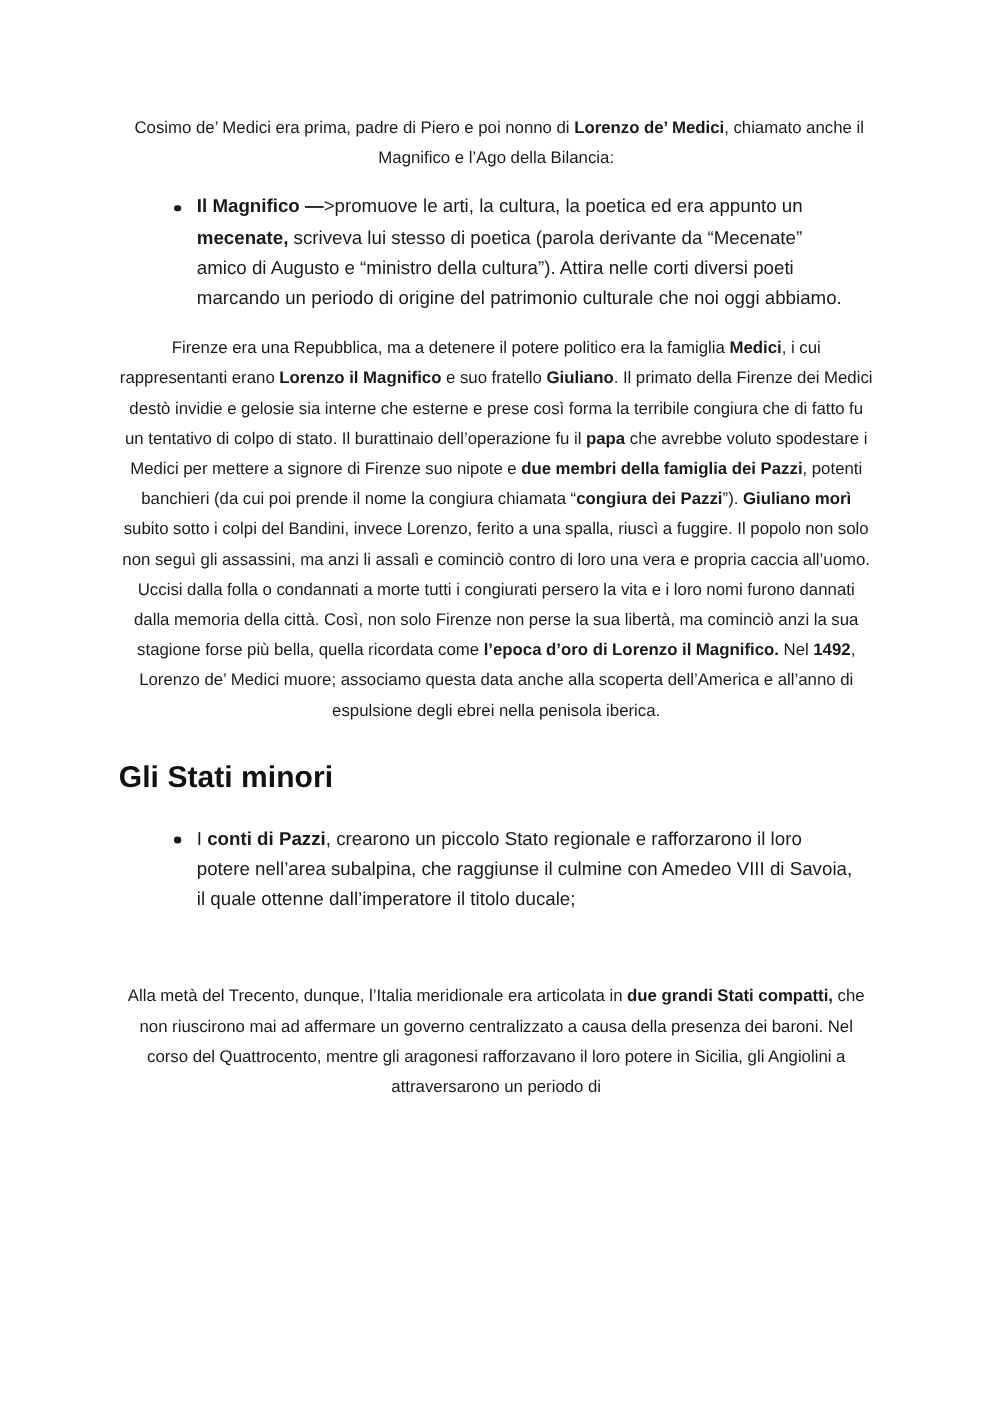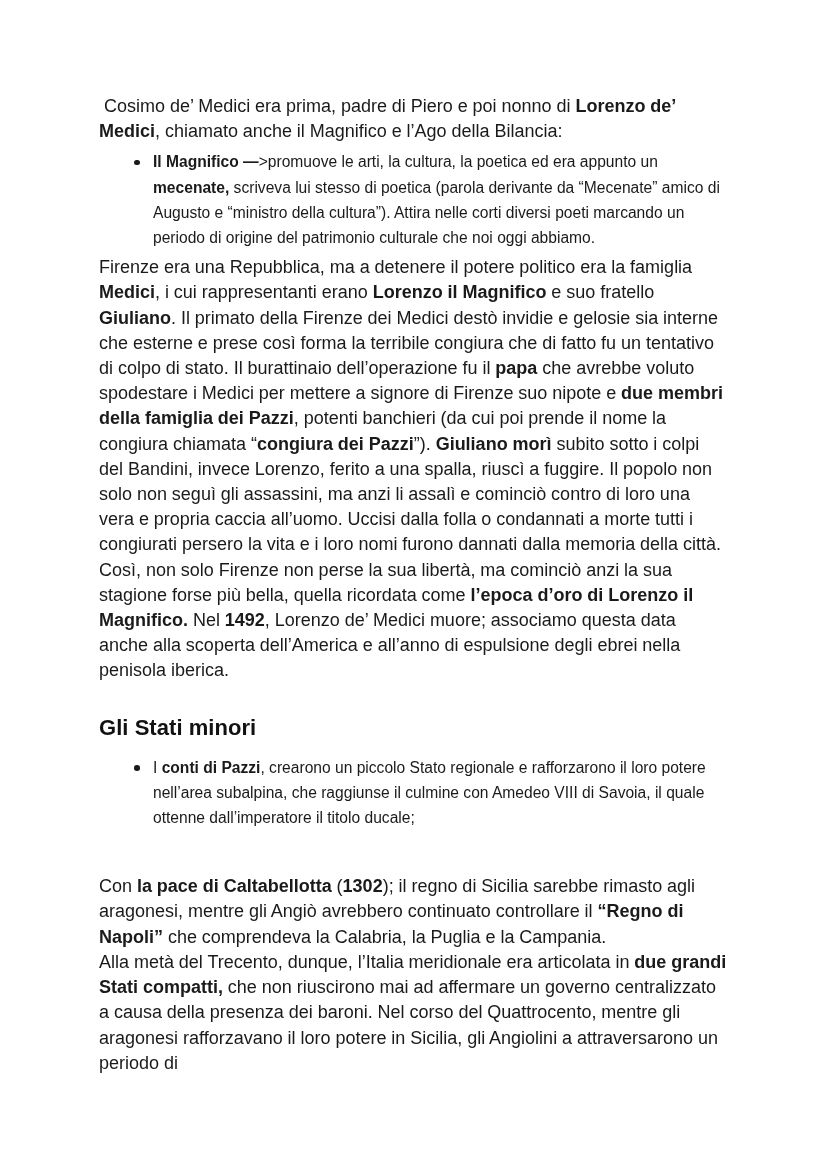--- a/index.html
+++ b/index.html
@@ -17,55 +17,55 @@
     color: #1a1a1a;
   }
   .content {
     position: absolute;
     left: 99px;
     top: 94px;
     width: 629px;
   }
   p.body {
     margin: 0;
-    font-size: 18px;
+    font-size: 14px;
     line-height: 25.2px;
     color: #1a1a1a;
-    text-align: left;
+    text-align: center;
     word-spacing: -0.1px;
   }
   p.body.indent-first {
     text-indent: 5px;
   }
   ul.bullets {
     margin: 0;
     padding: 0;
     list-style: none;
   }
   ul.bullets li {
     position: relative;
-    margin: 5px;
+    margin: 16px;
     padding-left: 49px;
     font-size: 15.6px;
     line-height: 25.2px;
     color: #1a1a1a;
   }
   ul.bullets li::before {
     content: "";
     position: absolute;
     left: 30px;
     top: 10.5px;
     width: 5.5px;
     height: 5.5px;
     border-radius: 50%;
     background: #1a1a1a;
   }
   h2.section-heading {
     margin: 0;
-    font-size: 22px;
+    font-size: 25px;
     line-height: 27px;
     font-weight: bold;
     color: #111111;
     letter-spacing: 0.05px;
   }
   .gap-heading-top-1 { height: 30px; }
   .gap-heading-bottom { height: 9px; }
   .gap-heading-top-2 { height: 30px; }
   b { font-weight: bold; }
   .arrow { white-space: nowrap; }
@@ -92,18 +92,17 @@
 
     <ul class="bullets">
       <li>I <b>conti di Pazzi</b>, crearono un piccolo Stato regionale e rafforzarono il loro potere nell’area subalpina, che raggiunse il culmine con Amedeo VIII di Savoia, il quale ottenne dall’imperatore il titolo ducale;</li>
     </ul>
 
     <div class="gap-heading-top-2"></div>
 
 
     <div class="gap-heading-bottom"></div>
 
-    <p class="body">Con <b>la pace di Caltabellotta</b> (<b>1302</b>); il regno di Sicilia sarebbe rimasto agli aragonesi, mentre gli Angiò avrebbero continuato controllare il <b>“Regno di Napoli”</b> che comprendeva la Calabria, la Puglia e la Campania.</p>
 
     <p class="body">Alla metà del Trecento, dunque, l’Italia meridionale era articolata in <b>due grandi Stati compatti,</b> che non riuscirono mai ad affermare un governo centralizzato a causa della presenza dei baroni. Nel corso del Quattrocento, mentre gli aragonesi rafforzavano il loro potere in Sicilia, gli Angiolini a attraversarono un periodo di</p>
 
   </div>
 </div>
 
 </body></html>

